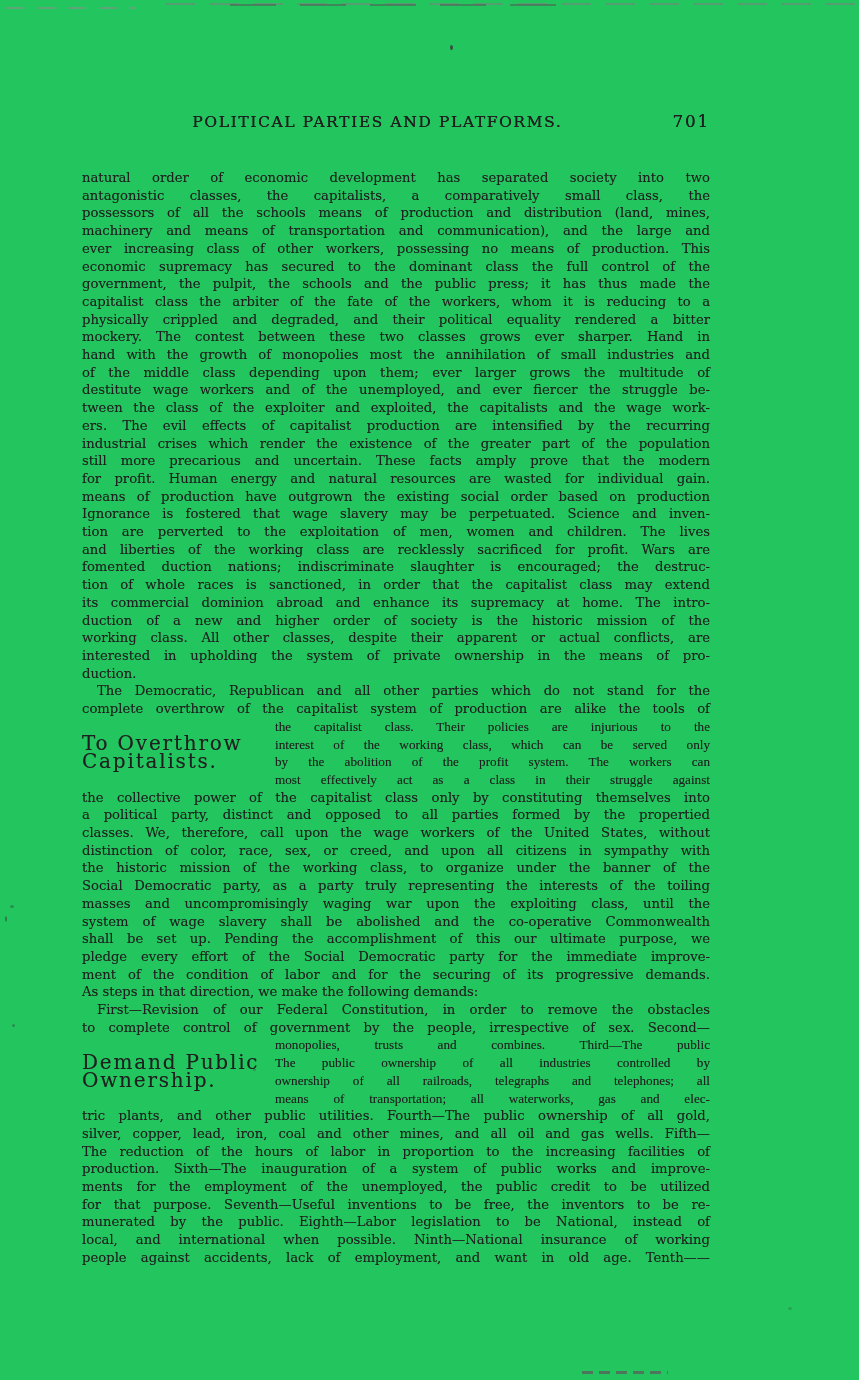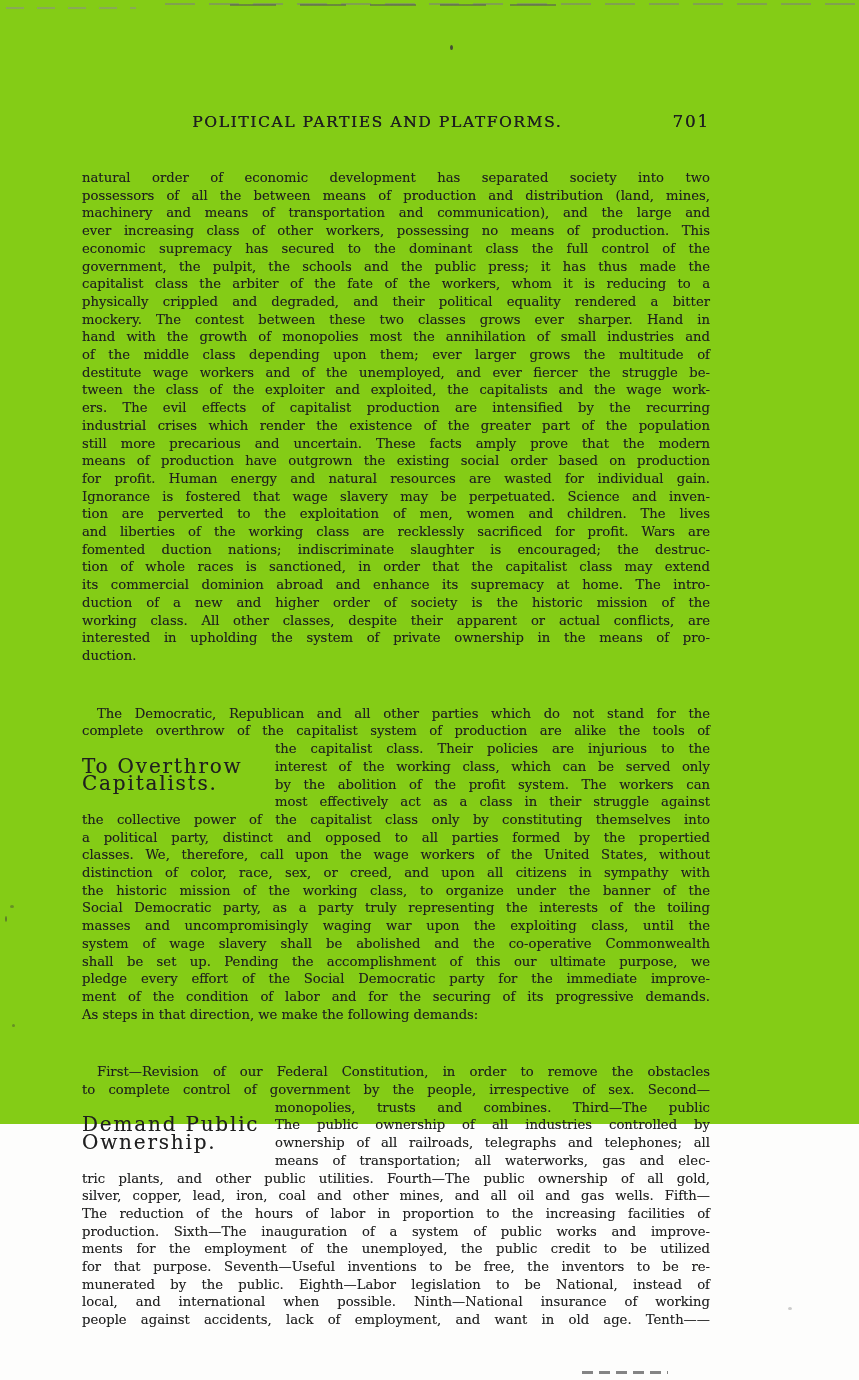--- a/index.html
+++ b/index.html
@@ -3,21 +3,21 @@
 <meta charset="utf-8">
 <style>
   html,body { margin:0; padding:0; }
   body {
     width:859px; height:1380px;
     background:#fdfdfc;
     font-family:"DejaVu Serif","Liberation Serif",serif;
     color:#1f1f1f;
     overflow:hidden;
   }
-  .sheet { position:relative; width:859px; height:1124px; background:#84cc16; }
+  .sheet { position:relative; width:859px; height:1380px; background:#22c55e; }
 
   
   .top-dash-a {
     position:absolute; left:6px; top:7px; width:130px; height:2px;
     background:repeating-linear-gradient(90deg,#8d8d8d 0 18px,transparent 18px 31px);
     opacity:.55;
   }
   .top-dash-b {
     position:absolute; left:165px; top:3px; width:694px; height:2px;
     background:repeating-linear-gradient(90deg,#7e7e7e 0 30px,transparent 30px 44px);
@@ -58,30 +58,30 @@
   }
 
   
   .text-col {
     position:absolute; left:82px; top:169px; width:628px;
     font-size:13.2px; line-height:17.7px;
     text-shadow:0 0 .5px rgba(30,30,30,.4);
   }
   .bline { text-align:justify; text-align-last:justify; }
   .bline.noj { text-align-last:left; }
-  .bline.indent { text-indent:15px;margin-top:40px; }
+  .bline.indent { text-indent:15px; }
 
   .cutin-row { display:flex; }
   .cutin-head {
     width:193px; box-sizing:border-box;
     padding-top:17.7px;
     font-weight:normal; font-size:20px; letter-spacing:1.8px;
     line-height:17.7px;
   }
-  .cutin-lines { flex:1; }
+  .cutin-lines { flex:1;font-family:Liberation Serif, serif; }
 </style>
 </head>
 <body>
 
 <div class="sheet">
 
   <div class="top-dash-a"></div>
   <div class="top-dash-b"></div>
   <div class="top-dash-c"></div>
   <div class="speck speck-title"></div>
@@ -94,37 +94,38 @@
 
   <div class="running-head">
     <div class="head-title">POLITICAL PARTIES AND PLATFORMS.</div>
     <div class="head-folio">701</div>
   </div>
 
   <div class="text-col">
 
     <div>
         <div class="bline">natural order of economic development has separated society into two</div>
-        <div class="bline">possessors of all the between means of production and distribution (land, mines,</div>
+        <div class="bline">antagonistic classes, the capitalists, a comparatively small class, the</div>
+        <div class="bline">possessors of all the schools means of production and distribution (land, mines,</div>
         <div class="bline">machinery and means of transportation and communication), and the large and</div>
         <div class="bline">ever increasing class of other workers, possessing no means of production. This</div>
         <div class="bline">economic supremacy has secured to the dominant class the full control of the</div>
         <div class="bline">government, the pulpit, the schools and the public press; it has thus made the</div>
         <div class="bline">capitalist class the arbiter of the fate of the workers, whom it is reducing to a</div>
         <div class="bline">physically crippled and degraded, and their political equality rendered a bitter</div>
         <div class="bline">mockery. The contest between these two classes grows ever sharper. Hand in</div>
         <div class="bline">hand with the growth of monopolies most the annihilation of small industries and</div>
         <div class="bline">of the middle class depending upon them; ever larger grows the multitude of</div>
         <div class="bline">destitute wage workers and of the unemployed, and ever fiercer the struggle be-</div>
         <div class="bline">tween the class of the exploiter and exploited, the capitalists and the wage work-</div>
         <div class="bline">ers. The evil effects of capitalist production are intensified by the recurring</div>
         <div class="bline">industrial crises which render the existence of the greater part of the population</div>
         <div class="bline">still more precarious and uncertain. These facts amply prove that the modern</div>
+        <div class="bline">for profit. Human energy and natural resources are wasted for individual gain.</div>
         <div class="bline">means of production have outgrown the existing social order based on production</div>
-        <div class="bline">for profit. Human energy and natural resources are wasted for individual gain.</div>
         <div class="bline">Ignorance is fostered that wage slavery may be perpetuated. Science and inven-</div>
         <div class="bline">tion are perverted to the exploitation of men, women and children. The lives</div>
         <div class="bline">and liberties of the working class are recklessly sacrificed for profit. Wars are</div>
         <div class="bline">fomented duction nations; indiscriminate slaughter is encouraged; the destruc-</div>
         <div class="bline">tion of whole races is sanctioned, in order that the capitalist class may extend</div>
         <div class="bline">its commercial dominion abroad and enhance its supremacy at home. The intro-</div>
         <div class="bline">duction of a new and higher order of society is the historic mission of the</div>
         <div class="bline">working class. All other classes, despite their apparent or actual conflicts, are</div>
         <div class="bline">interested in upholding the system of private ownership in the means of pro-</div>
         <div class="bline noj">duction.</div>

